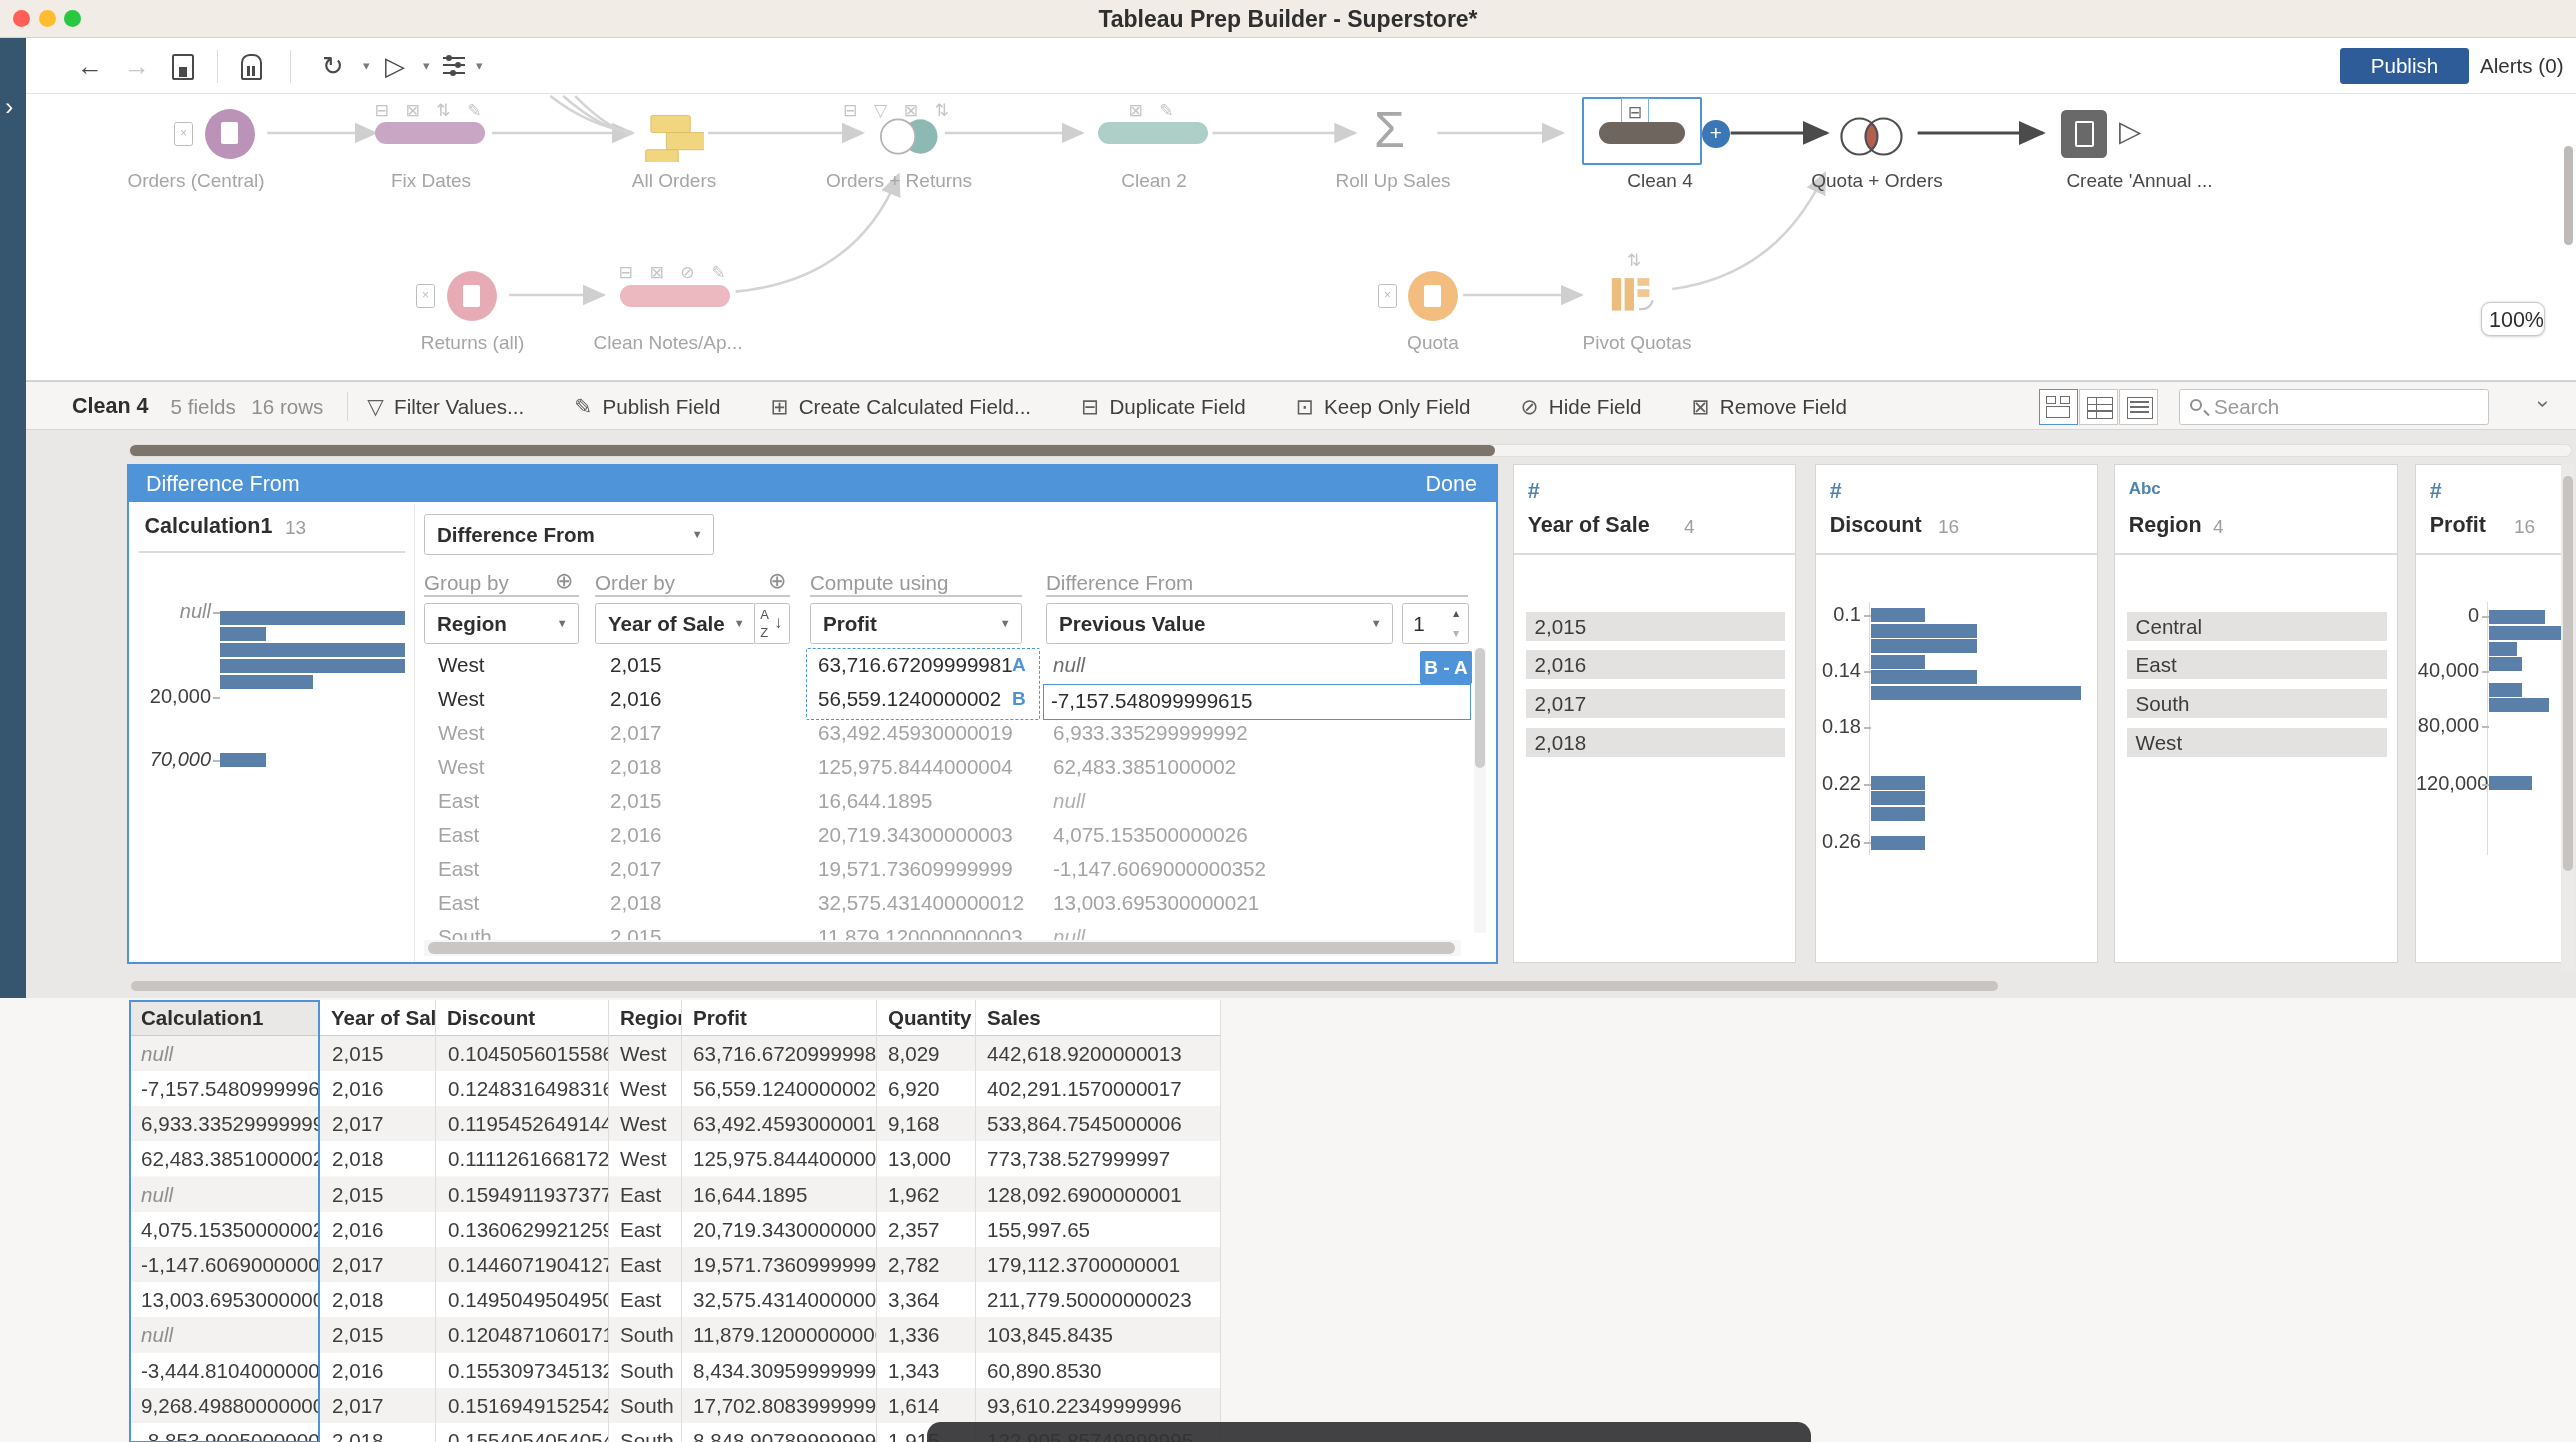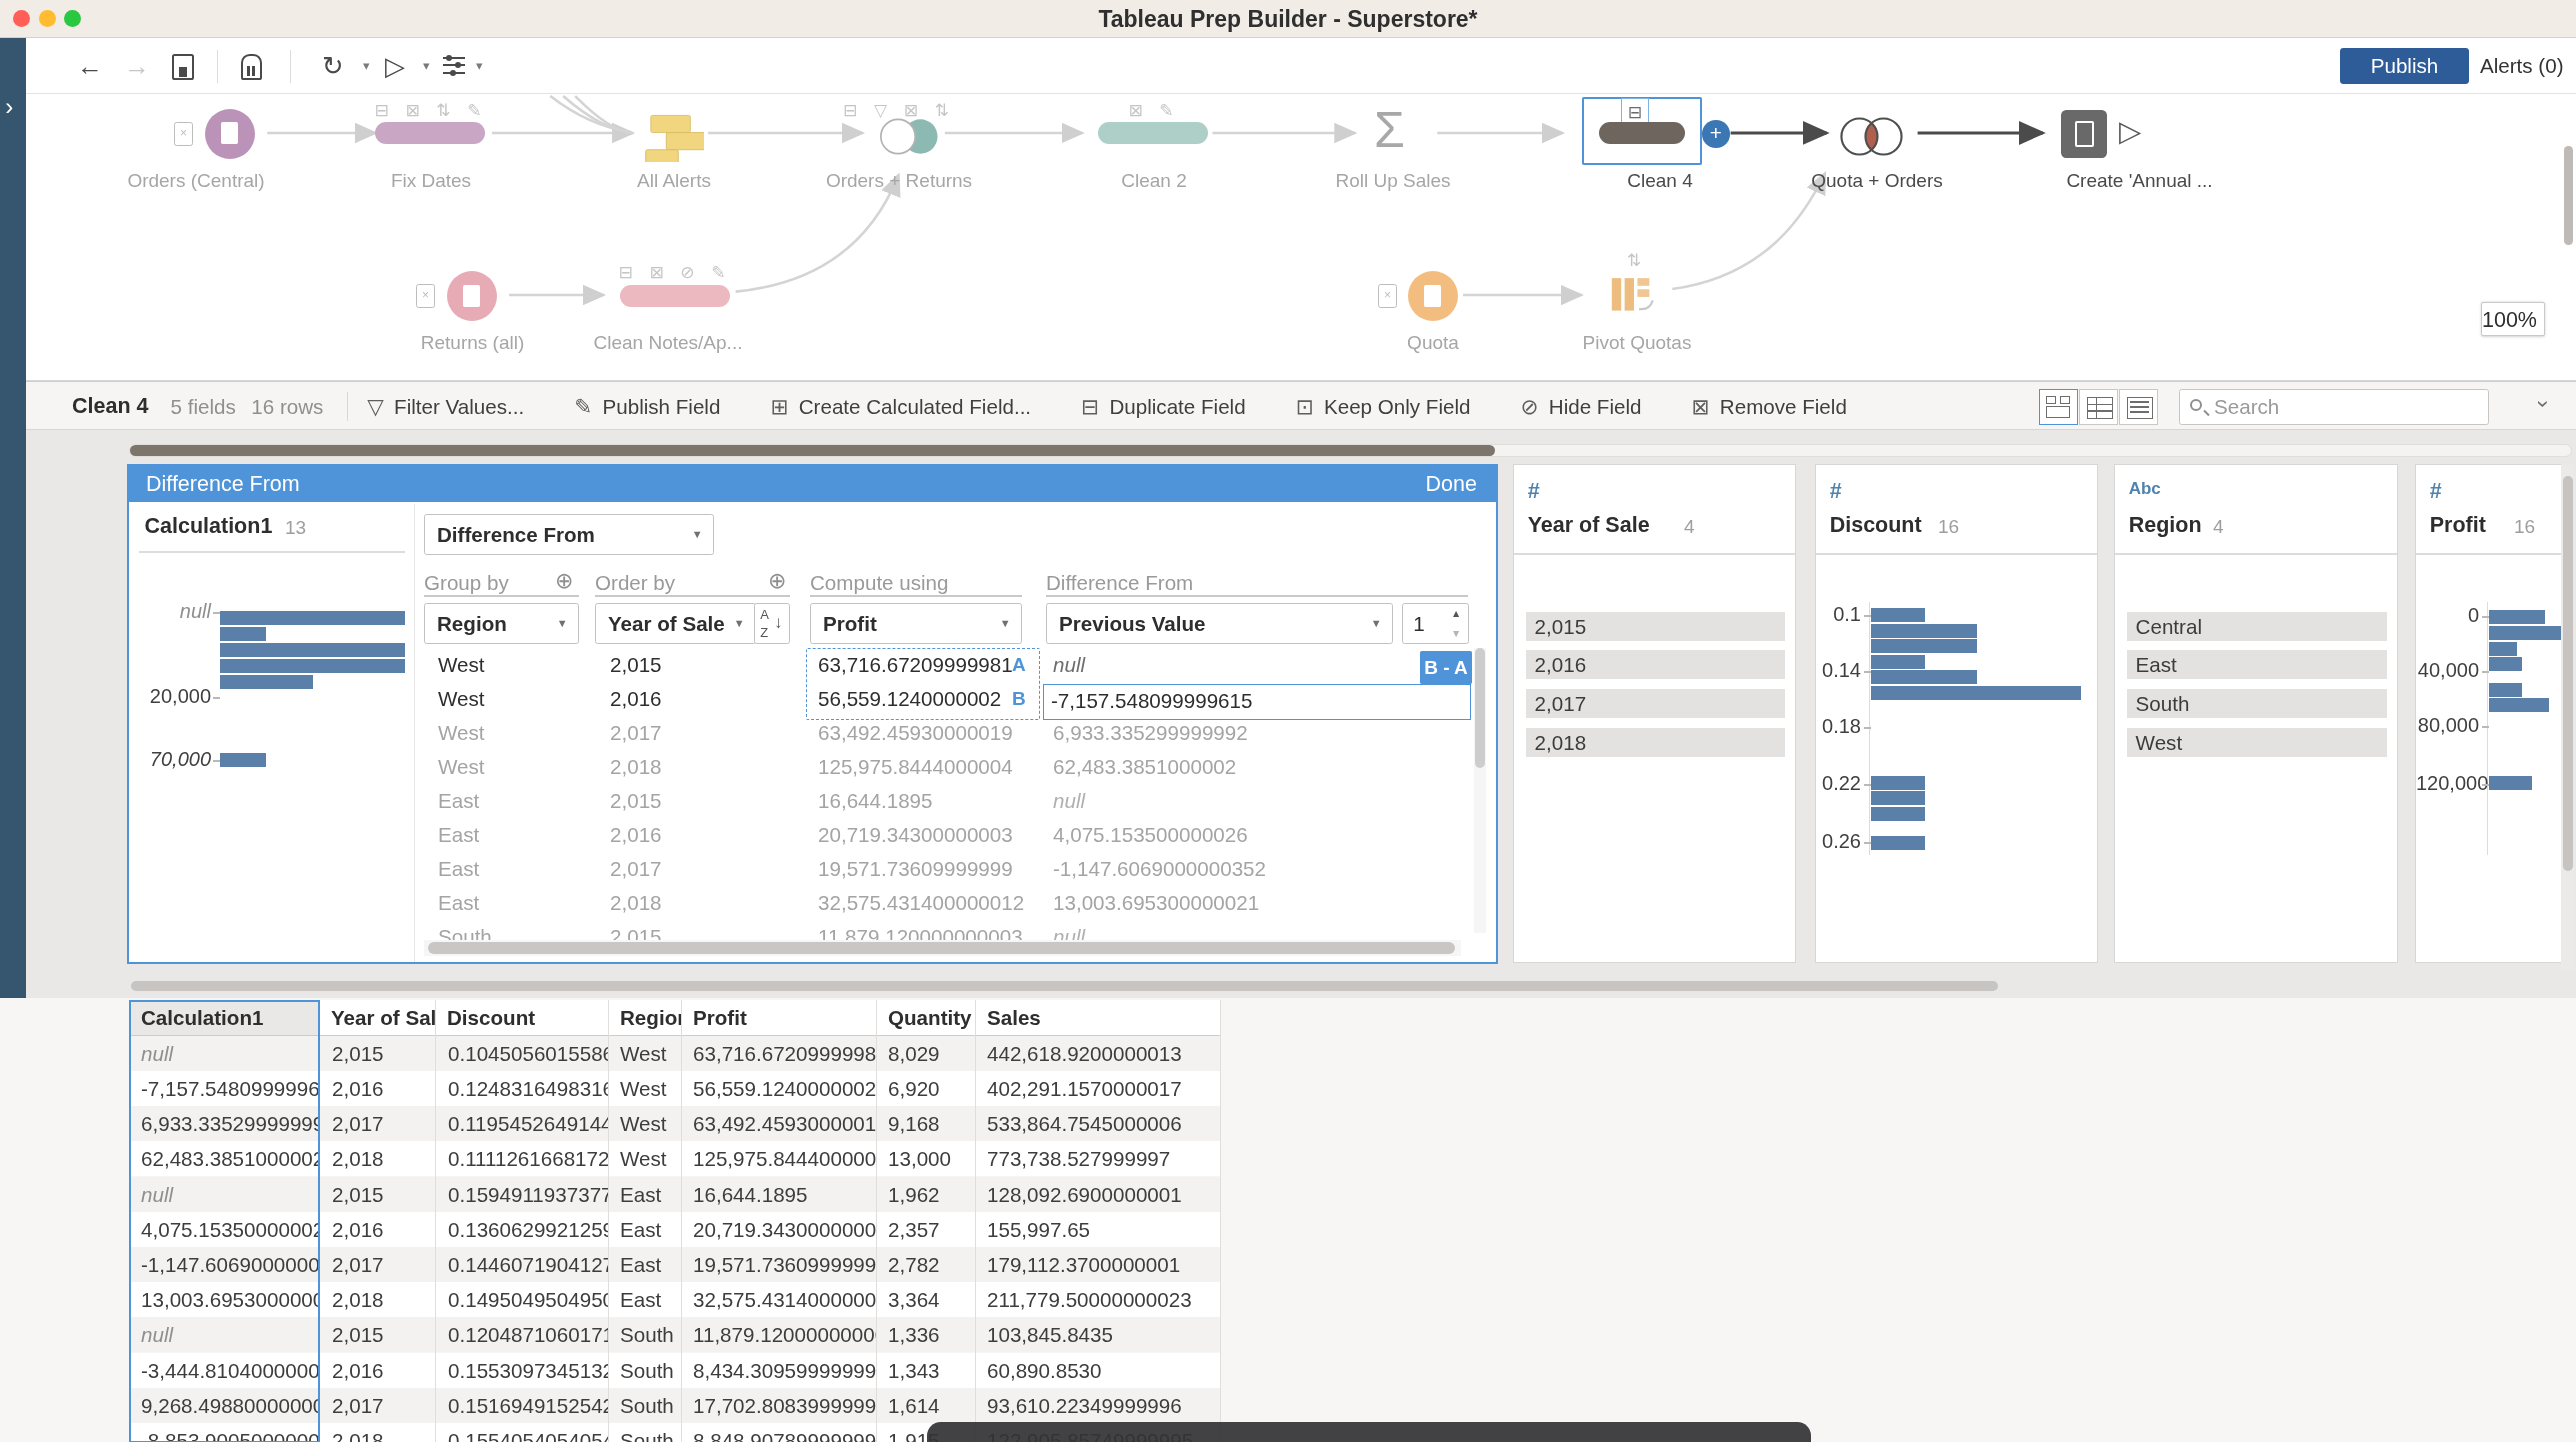--- a/index.html
+++ b/index.html
@@ -30,21 +30,21 @@
 .chlabel{position:absolute;left:60px;top:489px;writing-mode:vertical-rl;transform:rotate(180deg);font-size:20.6px;font-weight:bold;color:#3c3c3c;letter-spacing:0.9px}
 
 .flow{position:absolute;left:26px;top:94px;width:2550px;height:287px;background:#fff;border-bottom:0.9px solid #d8d6d4}
 .nlbl{position:absolute;font-size:19px;color:#a6a6a6;text-align:center;white-space:nowrap}
 .nlbl.on{color:#4a4a4a}
 .pill{position:absolute;height:22px;border-radius:11px}
 .minis{position:absolute;font-size:17px;color:#c5c5c5;letter-spacing:6px;text-align:center;white-space:nowrap}
 .incircle{position:absolute;width:50px;height:50px;border-radius:50%}
 .docg{position:absolute;left:16.3px;top:13.7px;width:17px;height:22px;background:#fff;border-radius:1.7px}
 .inbadge{position:absolute;width:19px;height:24px;border:1.7px solid #bdbdbd;border-radius:2.6px;color:#bdbdbd;font-size:12px;text-align:center;line-height:20.6px}
-.zoombadge{position:absolute;left:2481px;top:302px;width:64px;height:34px;background:#fff;border:0.9px solid #c9c9c9;border-radius:2px;box-shadow:0 0.9px 2.6px rgba(0,0,0,.18);font-size:21.5px;color:#2e2e2e;text-align:left;line-height:34px}
+.zoombadge{position:absolute;left:2481px;top:302px;width:64px;height:34px;background:#fff;border:0.9px solid #c9c9c9;border-radius:9px;box-shadow:0 0.9px 2.6px rgba(0,0,0,.18);font-size:21.5px;color:#2e2e2e;text-align:right;line-height:34px}
 
 .ctb{position:absolute;left:26px;top:381px;width:2550px;height:49px;background:#f6f5f4;border-top:0.9px solid #cfcfcf;border-bottom:0.9px solid #d8d6d4}
 .ctb-left{position:absolute;left:46px;top:0;height:49px;display:flex;align-items:center}
 .ctitle{font-size:21.5px;font-weight:bold;color:#2e2e2e}
 .cmeta{font-size:20.6px;color:#8f8f8f;margin-left:22px}
 .cdiv{width:0.9px;height:29px;background:#d8d8d8;margin:0 19px 0 24px}
 .cbtn{display:flex;align-items:center;margin-right:50px;cursor:pointer}
 .cbtn .ic{font-size:21.5px;color:#5f5f5f;margin-right:10.3px}
 .cbtn .lb{font-size:20.6px;color:#3f3f3f;white-space:nowrap}
 .vtog{position:absolute;top:6.9px;width:39px;height:36px;background:#fff;border:0.9px solid #c8c8c8}
@@ -210,21 +210,21 @@
     <div class="minis" style="left:319px;top:6px;width:172px">⊟ ⊠ ⇅ ✎</div>
     <div class="pill" style="left:349px;top:28px;width:110px;background:#c9a6c4"></div>
     <div class="nlbl" style="left:319px;top:76px;width:172px">Fix Dates</div>
   </div>
   <div>
     <svg style="position:absolute;left:618px;top:16.3px" width="60" height="52" viewBox="0 0 70 60">
       <rect x="8" y="6" width="46" height="20" rx="2" fill="#f2d57f" stroke="#d8ba62"></rect>
       <rect x="26" y="26" width="48" height="20" rx="2" fill="#f2d57f" stroke="#d8ba62"></rect>
       <rect x="2" y="46" width="38" height="18" rx="2" fill="#f2d57f" stroke="#d8ba62"></rect>
     </svg>
-    <div class="nlbl" style="left:562px;top:76px;width:172px">All Alerts</div>
+    <div class="nlbl" style="left:562px;top:76px;width:172px">All Orders</div>
   </div>
   <div>
     <div class="minis" style="left:787px;top:6px;width:172px">⊟ ▽ ⊠ ⇅</div>
     <svg style="position:absolute;left:848px;top:20px" width="79" height="45" viewBox="0 0 92 52">
       <circle cx="54" cy="26" r="20" fill="#8cbab3"></circle>
       <circle cx="28" cy="26" r="20" fill="#ffffff" stroke="#b3b3b3" stroke-width="2"></circle>
     </svg>
     <div class="nlbl" style="left:787px;top:76px;width:172px">Orders + Returns</div>
   </div>
   <div>

